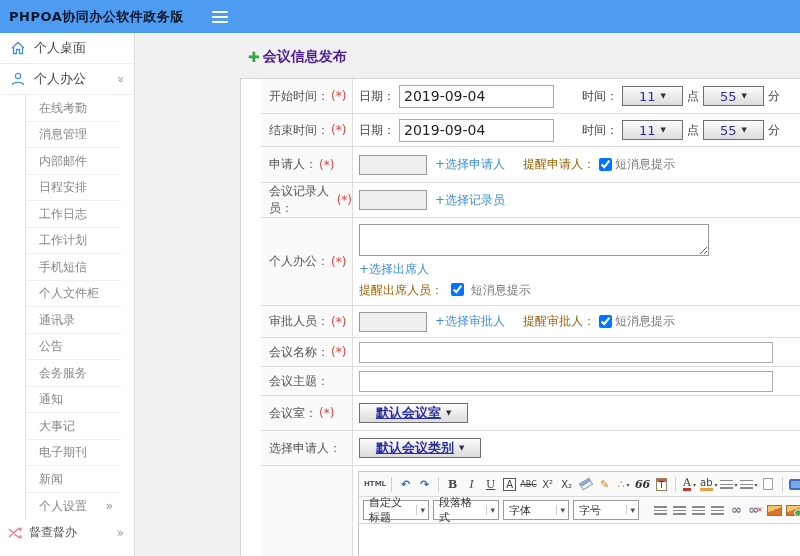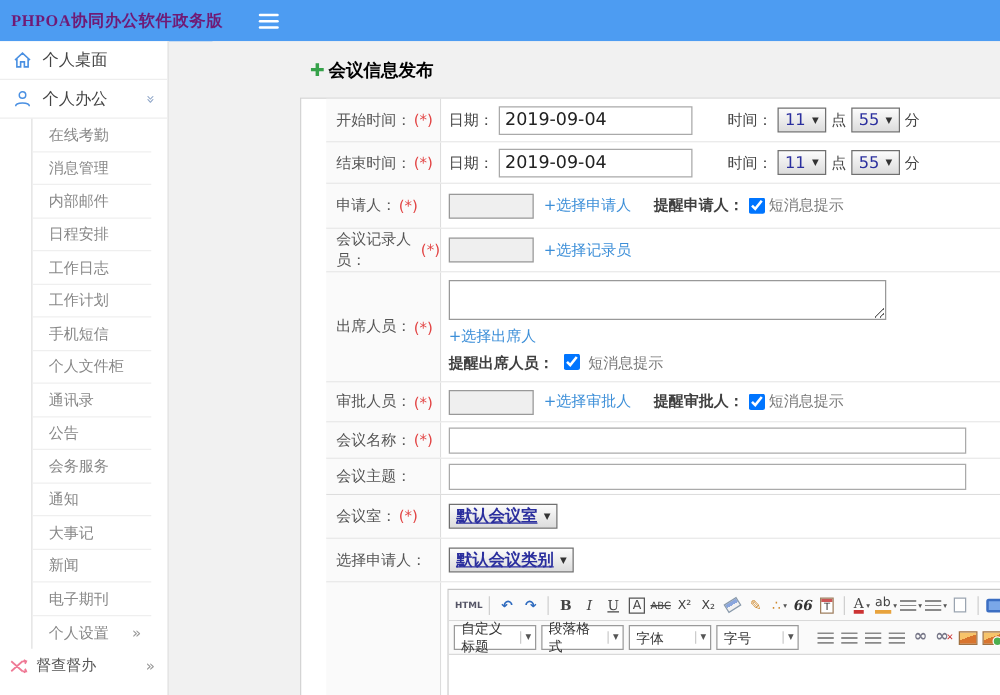--- a/index.html
+++ b/index.html
@@ -1,21 +1,21 @@
 <!DOCTYPE html>
 <html><head>
 <meta charset="utf-8">
 <style>
   * { margin:0; padding:0; box-sizing:border-box; }
   html,body { width:800px; height:556px; overflow:hidden;
     font-family:"DejaVu Sans","Liberation Sans",sans-serif; background:#f1f1f1; }
 
   
   .header { height:33px; background:#4d9cf2; display:flex; align-items:center; }
-  .app-title { color:#701a75; font-size:13px; font-weight:bold; margin-left:9px; letter-spacing:0.5px;font-family:Liberation Serif, serif; }
+  .app-title { color:#0f172a; font-size:13px; font-weight:bold; margin-left:9px; letter-spacing:0.5px; }
   .hamburger { margin-left:28px; width:16px; display:flex; flex-direction:column; gap:3px; cursor:pointer; }
   .hamburger i { display:block; height:2px; background:#fff; border-radius:1px; }
 
   
   .layout { display:flex; height:523px;gap:35px; }
   .sidebar { width:135px; background:#fff; border-right:1px solid #ddd; flex:none; font-size:12px; }
   .main { flex:1; background:#f1f1f1; padding:13px 7px 0 70px; overflow:hidden; }
 
   
   .side-top { display:flex; align-items:center; height:31px; padding:0 10px; color:#444; font-size:13px; border-bottom:1px solid #eee; cursor:pointer; }
@@ -25,44 +25,44 @@
   .sub-item { height:26.5px; line-height:26.5px; padding-left:13px; color:#888; border-bottom:1px solid #efefef; cursor:pointer; display:flex; align-items:center; }
   .sub-item:last-child { border-bottom:none; }
   .sub-item .chev2 { margin-left:auto; margin-right:8px; color:#999; }
   .side-bottom { display:flex; align-items:center; height:27px; padding:0 10px 0 8px; color:#555; font-size:12px; cursor:pointer; }
   .side-bottom .chev2 { margin-left:auto; color:#999; }
   .side-bottom svg { margin-right:7px; }
 
   
   .page-title { display:flex; align-items:center; margin:2px 0 12px 8px; }
   .plus-ico { color:#36a24a; font-size:14px; font-weight:bold; margin-right:3px; }
-  .page-title h1 { font-size:14px; color:#000000; font-weight:bold; }
+  .page-title h1 { font-size:14px; color:#4c1d95; font-weight:bold; }
 
   
   .ftable { width:588px; border:1px solid #d4d4d4; background:#fff; font-size:12px; color:#333; }
   .frow { display:flex; border-bottom:1px solid #ddd;margin-left:20px; }
   .frow:last-child { border-bottom:none; }
   .cell-l { width:92px; flex:none; background:#fafafa; border-right:1px solid #ddd; display:flex; align-items:center; padding-left:8px; color:#555; }
   .req { color:#e24444; margin-left:2px; }
   .cell-v { flex:1; display:flex; align-items:center; padding:4px 4px 4px 6px; background:#fff; }
   .cell-v.col { flex-direction:column; align-items:flex-start; justify-content:flex-end; }
 
   .h35{height:35px} .h33{height:33px} .h36{height:36px} .h88{height:88px} .h32{height:32px} .h29{height:29px}
 
   .inline-lbl { color:#444; margin-right:4px; }
   .date-input { width:155px; height:23px; border:1px solid #a9a9a9; font-size:14px; padding:0 4px; color:#222; font-family:"DejaVu Sans",sans-serif; }
   .time-wrap { display:flex; align-items:center; margin-left:28px; }
-  .selbox { display:inline-flex; align-items:center; border:1px solid #707070; background:linear-gradient(#fcfcfc,#dcdcdc); padding:1px 5px; height:20px; cursor:pointer; }
+  .selbox { display:inline-flex; align-items:center; border:1px solid #707070; background:linear-gradient(#fcfcfc,#dcdcdc); padding:1px 16px; height:20px; cursor:pointer; }
   .selbox .sval { color:#2b2f9e; font-size:13px; }
   .selbox .caret { font-size:7px; color:#333; margin-left:5px; }
   .unit { margin:0 4px; color:#444; }
 
   .small-input { width:68px; height:20px; border:1px solid #999; background:#efefef; margin-right:8px; }
   .pick-link { color:#3d8fd8; text-decoration:none; margin-right:18px; cursor:pointer; }
-  .remind { font-weight:bold; color:#404040; margin-right:4px; }
+  .remind { font-weight:normal; color:#a16207; margin-right:4px; }
   .sms { color:#777; margin-left:3px; }
   input[type=checkbox]{ width:13px; height:13px; vertical-align:-2px; }
 
   .attend-ta { width:350px; height:52px; border:1px solid #999; background:#fff; resize:both; margin:2px 0 3px 0; }
   .attend-line { margin:2px 0; }
 
   .wide-input { width:414px; height:21px; border:1px solid #aaa; background:#fff; padding:0 3px; font-size:12px; }
 
   .room-sel .sval { font-weight:bold; text-decoration:underline; }
 
@@ -169,24 +169,24 @@
       <div class="sub-item">
           <span>会务服务</span>
         </div>
       <div class="sub-item">
           <span>通知</span>
         </div>
       <div class="sub-item">
           <span>大事记</span>
         </div>
       <div class="sub-item">
+          <span>电子期刊</span>
+        </div>
+      <div class="sub-item">
           <span>新闻</span>
-        </div>
-      <div class="sub-item">
-          <span>电子期刊</span>
         </div>
       <div class="sub-item">
         <span>个人设置</span>
         <span class="chev2">»</span>
       </div>
     </div>
     <div class="side-bottom">
       <svg width="14" height="12" viewBox="0 0 14 12">
         <path d="M1 2 L10 10 M1 10 L10 2 M10 10 l3 0 -1 -2 m1 2 -2 1 M10 2 l3 0 -1 2 m1 -2 -2 -1" stroke="#ef7a96" stroke-width="1.4" fill="none"></path>
       </svg>
@@ -271,21 +271,21 @@
             <span class="req">(*)</span>
           </div>
         <div class="cell-v">
           <input class="small-input" style="">
           <a class="pick-link">+选择记录员</a>
         </div>
       </div>
 
       <div class="frow h88">
         <div class="cell-l">
-            <span>出席人员：</span>
+            <span>个人办公：</span>
             <span class="req">(*)</span>
           </div>
         <div class="cell-v col">
           <textarea class="attend-ta" style=""></textarea>
           <div class="attend-line"><a class="pick-link">+选择出席人</a></div>
           <div class="attend-line">
             <span class="remind">提醒出席人员：</span>
             <input type="checkbox" checked="true" style="">
             <span class="sms">短消息提示</span>
           </div>

